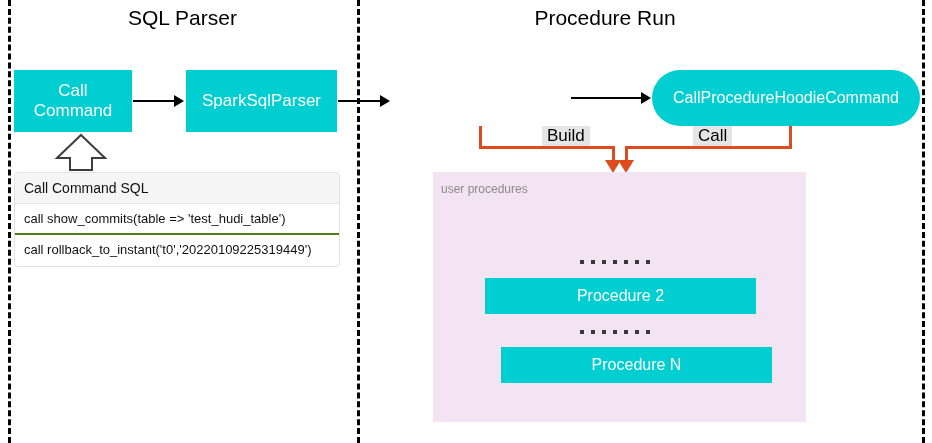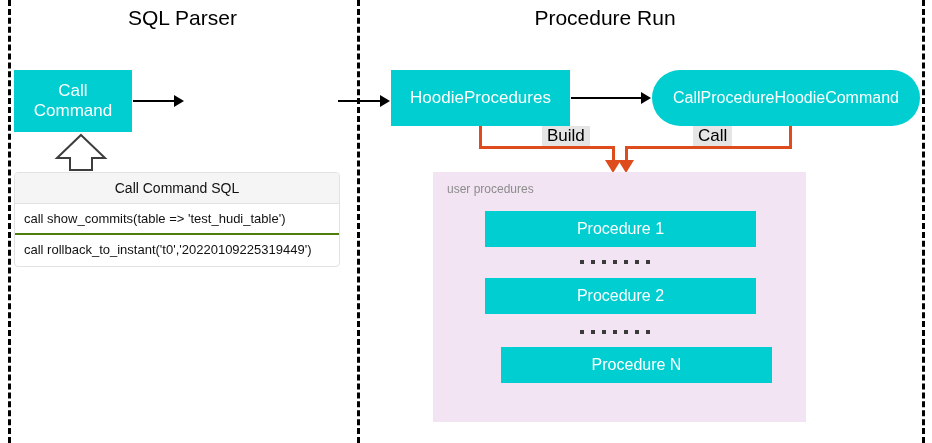--- a/index.html
+++ b/index.html
@@ -78,21 +78,20 @@
     box-sizing: border-box;
     overflow: hidden;
   }
   .sql-head {
     background: #f5f5f5;
     border-bottom: 1px solid #e2e2e2;
     font-size: 14px;
     color: #111111;
     padding: 7px 9px;
     box-sizing: border-box;
-    text-align: center;
   }
   .sql-row {
     background: #ffffff;
     border-bottom: 2px solid #4d7c0f;
     font-size: 13px;
     color: #111111;
     padding: 7px 9px;
     box-sizing: border-box;
     white-space: nowrap;
   }
@@ -123,21 +122,21 @@
   
   .proc-panel {
     position: absolute;
     background: #F2E4F3;
     box-sizing: border-box;
   }
   .proc-panel-label {
     position: absolute;
     font-size: 12px;
     color: #8c8c8c;
-    left: 14px;
+    left: 8px;
     top: 10px;
   }
   .proc-box {
     position: absolute;
     background: #00CED1;
     color: #ffffff;
     display: flex;
     align-items: center;
     justify-content: center;
     font-size: 16px;
@@ -171,37 +170,37 @@
   <div class="node" style="left:14px; top:70px; width:118px; height:62px;">
     <div>
       <div>Call</div>
       <div>Command</div>
     </div>
   </div>
 
   <div class="arrow-line" style="left:133px; top:100px; width:42px;"></div>
   <div class="arrow-head" style="left:174px; top:95px;"></div>
 
+  <div class="node" style="left:186px; top:70px; width:151px; height:62px;">SparkSqlParser</div>
 
   <div class="arrow-line" style="left:338px; top:100px; width:44px;"></div>
   <div class="arrow-head" style="left:380px; top:95px;"></div>
 
   <div class="hollow-arrow" style="left:52px; top:132px;">
     <svg width="58" height="40" viewBox="0 0 58 40">
       <polygon points="29,3 53,26 40,26 40,38 18,38 18,26 5,26" fill="#ffffff" stroke="#3d3d3d" stroke-width="2" stroke-linejoin="miter"></polygon>
     </svg>
   </div>
 
   <div class="sql-card" style="left:14px; top:172px; width:326px; height:95px;">
     <div class="sql-head">Call Command SQL</div>
     <div class="sql-row">call show_commits(table =&gt; 'test_hudi_table')</div>
     <div class="sql-row">call rollback_to_instant('t0','20220109225319449')</div>
   </div>
 
-  <div class="node" style="left:391px; top:70px; width:179px; height:56px;">HoodieProcedures</div>
 
   <div class="arrow-line" style="left:571px; top:97px; width:72px;"></div>
   <div class="arrow-head" style="left:641px; top:92px;"></div>
 
   <div class="node small" style="left:652px; top:70px; width:268px; height:56px;">CallProcedureHoodieCommand</div>
 
   <div class="orange-seg" style="left:479px; top:126px; width:3px; height:23px;"></div>
   <div class="orange-seg" style="left:479px; top:146px; width:136px; height:3px;"></div>
   <div class="orange-seg" style="left:612px; top:146px; width:3px; height:17px;"></div>
   <div class="orange-head" style="left:605px; top:160px;"></div>
@@ -209,21 +208,20 @@
 
   <div class="orange-seg" style="left:789px; top:126px; width:3px; height:23px;"></div>
   <div class="orange-seg" style="left:625px; top:146px; width:167px; height:3px;"></div>
   <div class="orange-seg" style="left:625px; top:146px; width:3px; height:17px;"></div>
   <div class="orange-head" style="left:618px; top:160px;"></div>
   <div class="edge-label" style="left:693px; top:126px;">Call</div>
 
   <div class="proc-panel" style="left:433px; top:172px; width:373px; height:250px;">
     <div class="proc-panel-label">user procedures</div>
 
-    <div class="proc-box" style="left:52px; top:39px; width:271px; height:36px;">Procedure 1</div>
 
     <div class="dots" style="left:147px; top:88px;">
       <i></i>
         <i></i>
         <i></i>
         <i></i>
         <i></i>
         <i></i>
         <i></i>
     </div>

